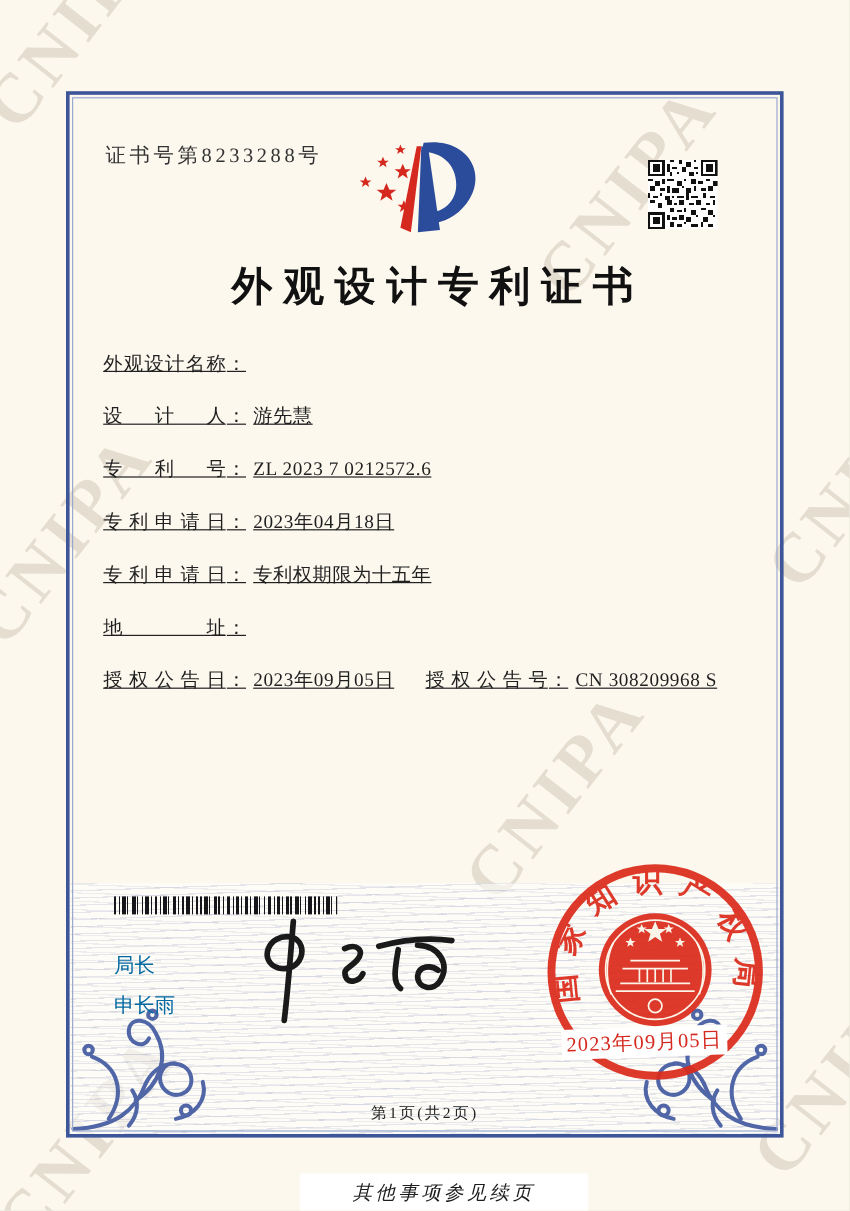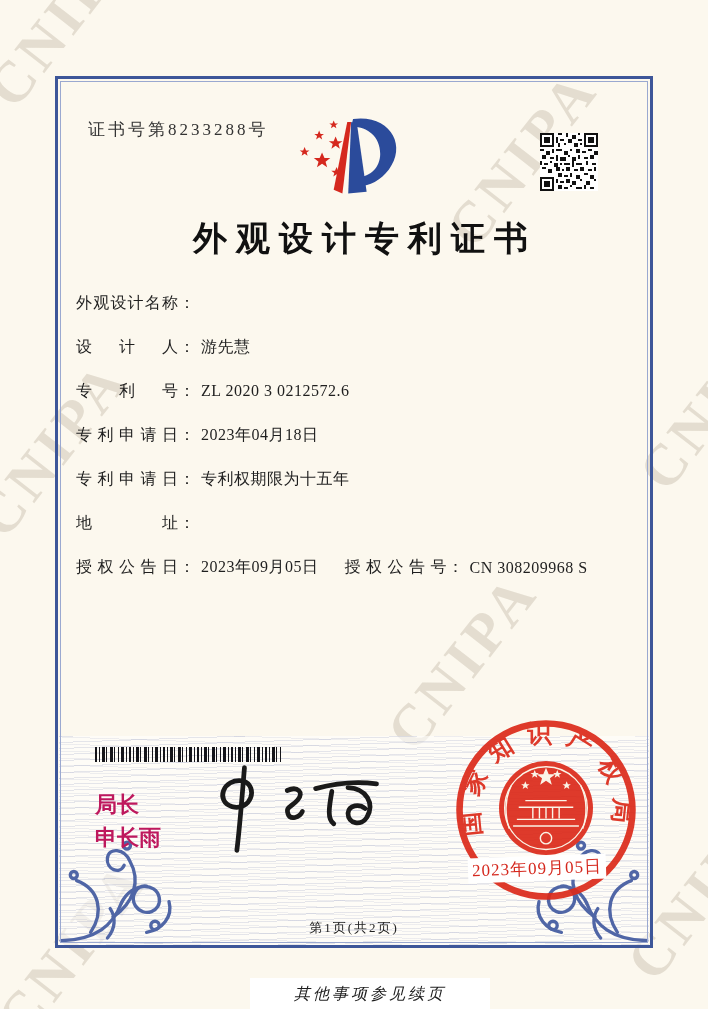--- a/index.html
+++ b/index.html
@@ -43,21 +43,21 @@
     position:absolute; left:88px; top:118px;
     font-size:17px; letter-spacing:3px; color:#333;
   }
   .logo { position:absolute; left:292px; top:114px; }
   .qr   { position:absolute; left:540px; top:133px; }
   .title {
     position:absolute; left:61px; top:216px; width:598px;
     text-align:center; font-size:34px; font-weight:bold; color:#111;
     letter-spacing:9px; padding-left:10px;
   }
-  .fields { position:absolute; left:76px; top:293px; width:545px; }
+  .fields { position:absolute; left:86px; top:293px; width:545px;text-decoration:underline; }
   .frow { display:flex; align-items:baseline; height:27px; margin-bottom:17px;
           font-size:16px; color:#1f1f1f; }
   .flabel {
     display:inline-block; width:102px;
     text-align:justify; text-align-last:justify;
   }
   .fcolon { display:inline-block; margin:0 6px 0 1px; }
   .fvalue { white-space:nowrap; letter-spacing:0.5px; }
   .pair2 { display:flex; align-items:center; margin-left:26px; }
   .paras {
@@ -75,21 +75,21 @@
       #15151a 11px 12px, transparent 12px 15px,
       #15151a 15px 18px, transparent 18px 19px,
       #15151a 19px 20px, transparent 20px 23px,
       #15151a 23px 24px, transparent 24px 26px,
       #15151a 26px 29px, transparent 29px 31px,
       #15151a 31px 32px, transparent 32px 34px);
   }
   .bureau {
     position:absolute; left:95px; top:788px;
     font-family:"Liberation Sans","DejaVu Sans",sans-serif;
-    font-size:22px; color:#be185d; line-height:33px;font-weight:bold;
+    font-size:17px; color:#0369a1; line-height:33px;
   }
   .signature { position:absolute; left:203px; top:762px; }
   .seal { position:absolute; left:452px; top:716px; }
   .seal-date {
     position:absolute; left:468px; top:856px; z-index:6;
     background:#ffffff; padding:1px 4px;
     font-size:17px; letter-spacing:1px; color:#D5281E;
     transform:rotate(-2deg); white-space:nowrap;
   }
   .page-num {
@@ -261,21 +261,21 @@
           <span class="fcolon">：</span>
       </div>
       <div class="frow">
         <span class="flabel">设计人</span>
           <span class="fcolon">：</span>
         <span class="fvalue">游先慧</span>
       </div>
       <div class="frow">
         <span class="flabel">专利号</span>
           <span class="fcolon">：</span>
-        <span class="fvalue">ZL 2020 3 0212572.6</span>
+        <span class="fvalue">ZL 2023 7 0212572.6</span>
       </div>
       <div class="frow">
         <span class="flabel">专利申请日</span>
           <span class="fcolon">：</span>
         <span class="fvalue">2023年04月18日</span>
       </div>
       <div class="frow">
         <span class="flabel">专利申请日</span>
           <span class="fcolon">：</span>
         <span class="fvalue">专利权期限为十五年</span>

